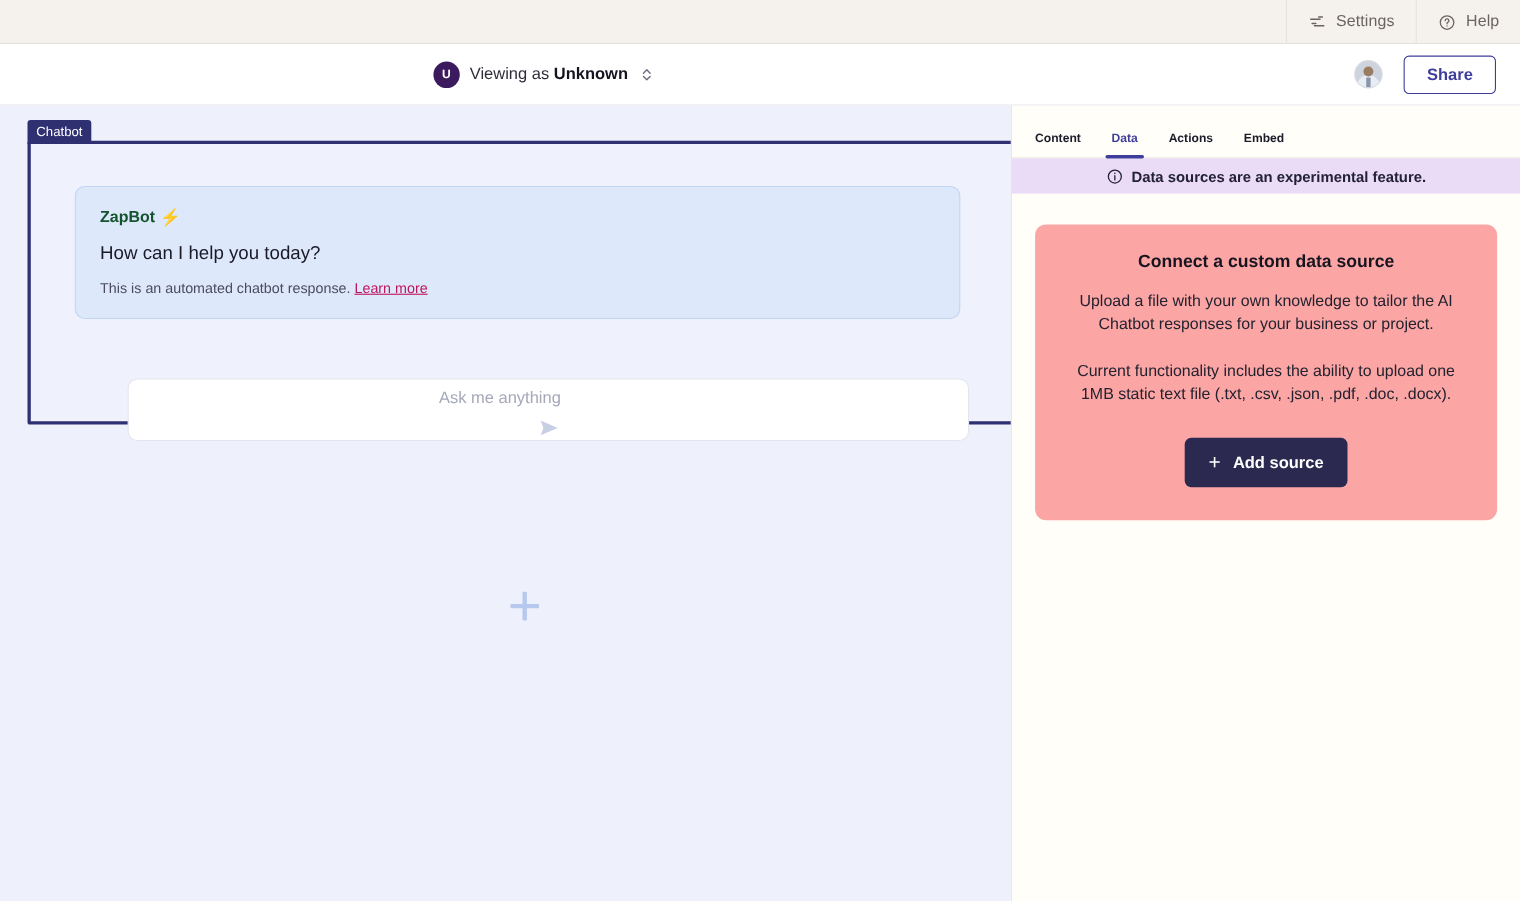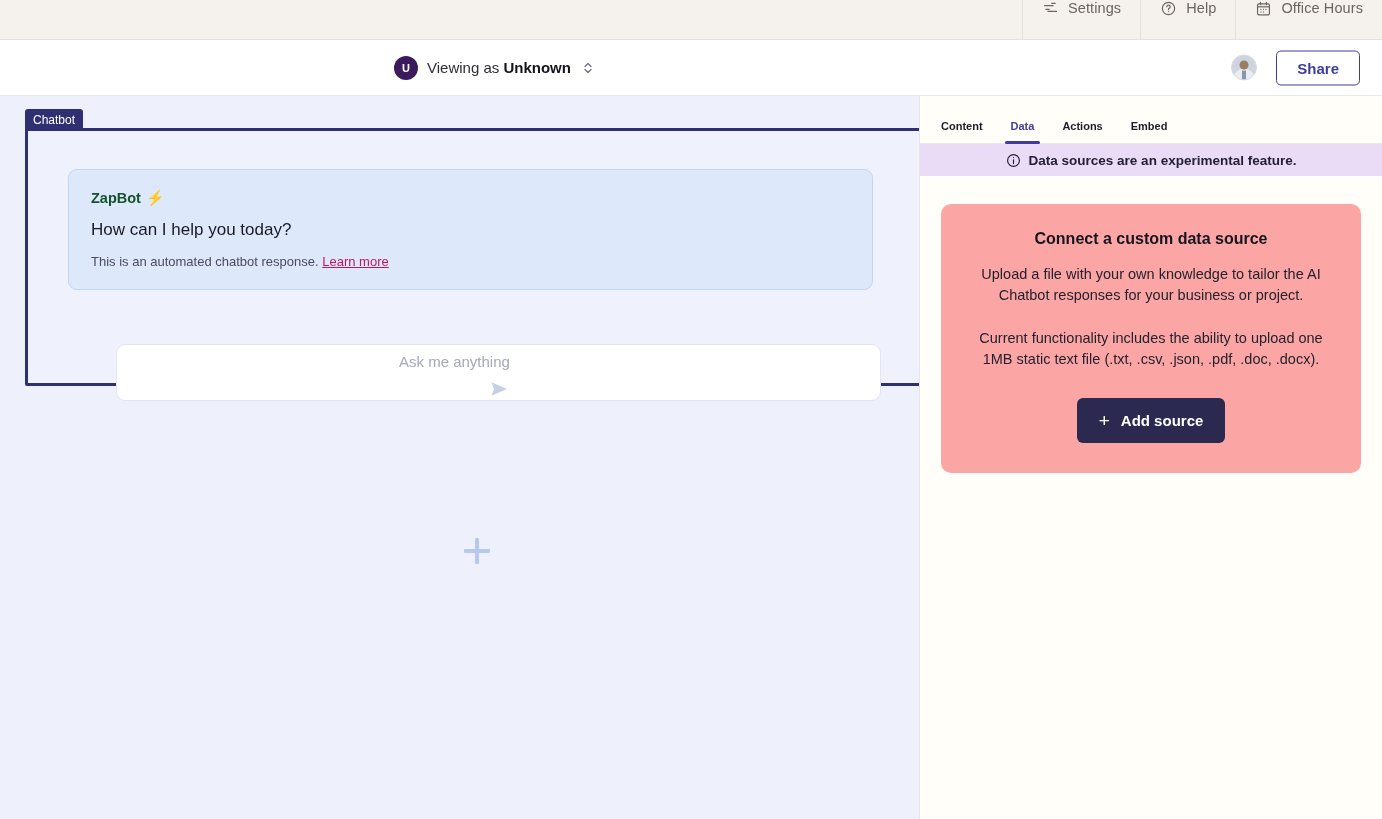--- a/index.html
+++ b/index.html
@@ -13,21 +13,21 @@
 
   
   .topbar {
     position: absolute; top: 0; left: 0;
     width: 1382px; height: 40px;
     background: #f5f1ed;
     border-bottom: 1px solid #e6e1dc;
     display: flex; align-items: stretch; justify-content: flex-end;
   }
   .topbar-item {
-    display: flex; align-items: flex-start; gap: 9px;
+    display: flex; align-items: center; gap: 9px;
     padding: 0 19px;
     font-size: 14.5px; color: #6b6560;
     border-left: 1px solid #e6e1dc;
     cursor: pointer; user-select: none;
     height: 40px;
   }
   .topbar-item .ti-label { letter-spacing: .1px; }
   .ico { display: inline-flex; align-items: center; justify-content: center; }
   .ico svg { display: block; }
 
@@ -225,36 +225,20 @@
       <span class="ico">
         <svg width="17" height="17" viewBox="0 0 20 20" fill="none" stroke="#6b6560" stroke-width="1.4">
           <circle cx="10" cy="10" r="7.2"></circle>
           <path d="M8 8a2 2 0 1 1 2.6 1.9c-.5.2-.6.6-.6 1.1v.3" stroke-linecap="round"></path>
           <circle cx="10" cy="13.6" r=".75" fill="#6b6560" stroke="none"></circle>
         </svg>
       </span>
       <span class="ti-label">Help</span>
     </div>
 
-    <div class="topbar-item">
-      <span class="ico">
-        <svg width="17" height="17" viewBox="0 0 20 20" fill="none" stroke="#6b6560" stroke-width="1.4">
-          <rect x="3" y="4.5" width="14" height="13" rx="1.6"></rect>
-          <line x1="3" y1="8" x2="17" y2="8"></line>
-          <line x1="6.5" y1="2.8" x2="6.5" y2="5.6" stroke-linecap="round"></line>
-          <line x1="13.5" y1="2.8" x2="13.5" y2="5.6" stroke-linecap="round"></line>
-          <circle cx="7" cy="11" r=".8" fill="#6b6560" stroke="none"></circle>
-          <circle cx="10" cy="11" r=".8" fill="#6b6560" stroke="none"></circle>
-          <circle cx="13" cy="11" r=".8" fill="#6b6560" stroke="none"></circle>
-          <circle cx="7" cy="14" r=".8" fill="#6b6560" stroke="none"></circle>
-          <circle cx="10" cy="14" r=".8" fill="#6b6560" stroke="none"></circle>
-        </svg>
-      </span>
-      <span class="ti-label">Office Hours</span>
-    </div>
   </div>
 
   <div class="subbar">
 
     <div class="viewing-as">
       <span class="avatar-initial">U</span>
       <span class="viewing-text">
         <span>Viewing as </span><b>Unknown</b>
       </span>
       <span class="chev-updown ico">

